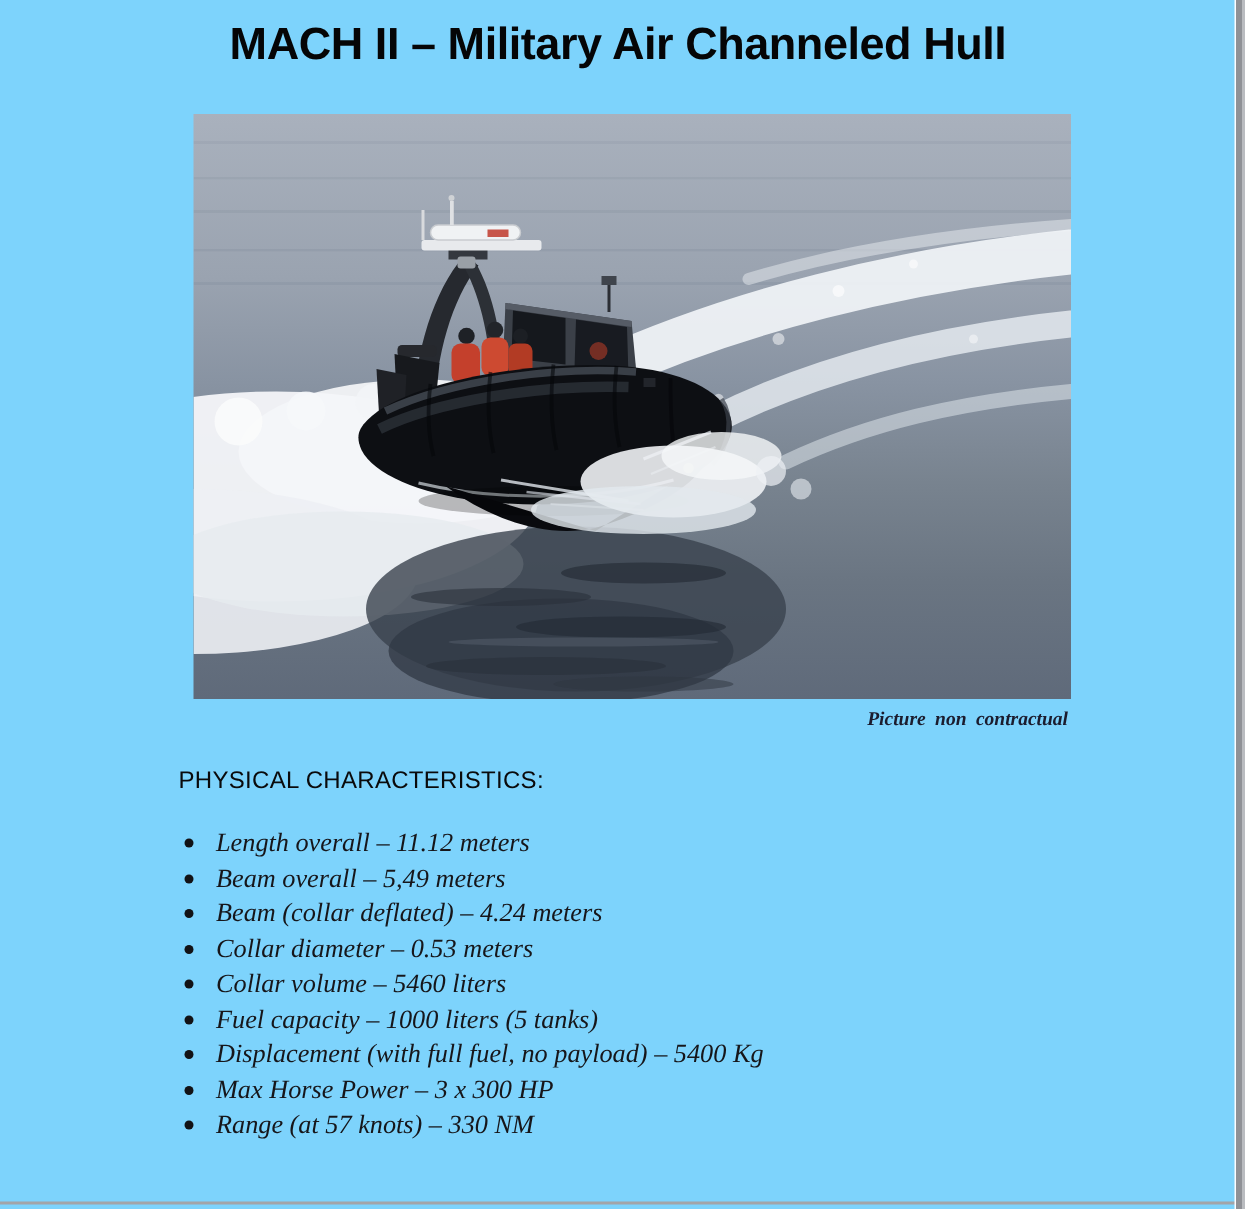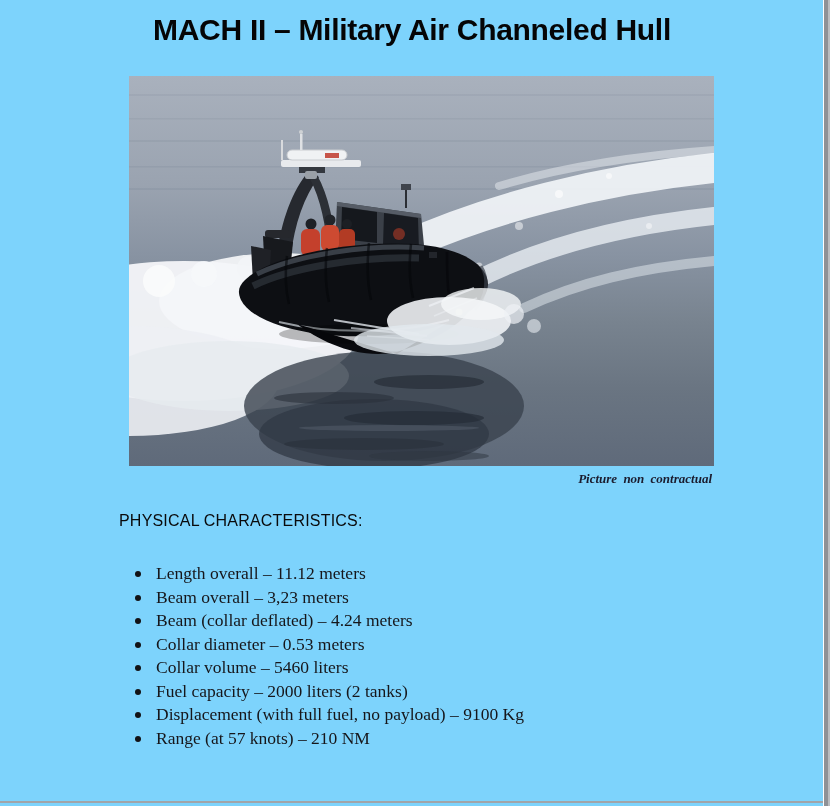--- a/index.html
+++ b/index.html
@@ -27,22 +27,22 @@
     font-style:italic; font-weight:600; font-size:13px;
     word-spacing:3px; color:#1b1c2e;
   }
   .section-heading {
     position:absolute; top:496px; left:103px; margin:16px;
     font-family:"Liberation Sans", sans-serif;
     font-weight:normal; font-size:16px; letter-spacing:0.2px;
     color:#0a0a0b;
   }
   .specs {
-    position:absolute; top:546px; left:117px; margin:16px; padding:0;
-    list-style:none; font-size:17.5px; color:#16161a; width:640px;
+    position:absolute; top:546px; left:117px; margin:4px; padding:0;
+    list-style:none; font-size:17.5px; color:#16161a; width:640px;font-style:italic;
   }
   .specs li { position:relative; padding-left:23px; line-height:23.5px; }
   .specs li::before {
     content:""; position:absolute; left:2px; top:9px;
     width:6px; height:6px; border-radius:50%; background:#121215;
   }
   .edge-right {
     position:absolute; top:0; right:0; width:7px; height:100%;
     background:linear-gradient(to right,#fdfdfe 0px,#fdfdfe 1px,#8f9196 1px,#8f9196 5px,#babcc0 5px,#babcc0 7px);
   }
@@ -183,24 +183,25 @@
         </g>
       </svg>
     </div>
     <figcaption class="caption">Picture non contractual</figcaption>
   </figure>
 
   <h2 class="section-heading">PHYSICAL CHARACTERISTICS:</h2>
 
   <ul class="specs">
     <li>Length overall – 11.12 meters</li>
-    <li>Beam overall – 3,23 meters</li>
+    <li>Beam overall – 5,49 meters</li>
     <li>Beam (collar deflated) – 4.24 meters</li>
     <li>Collar diameter – 0.53 meters</li>
     <li>Collar volume – 5460 liters</li>
-    <li>Fuel capacity – 2000 liters (2 tanks)</li>
-    <li>Displacement (with full fuel, no payload) – 9100 Kg</li>
-    <li>Range (at 57 knots) – 210 NM</li>
+    <li>Fuel capacity – 1000 liters (5 tanks)</li>
+    <li>Displacement (with full fuel, no payload) – 5400 Kg</li>
+    <li>Max Horse Power – 3 x 300 HP</li>
+    <li>Range (at 57 knots) – 330 NM</li>
   </ul>
 
   <div class="edge-bottom"></div>
   <div class="edge-right"></div>
 </div>
 
 </body></html>

